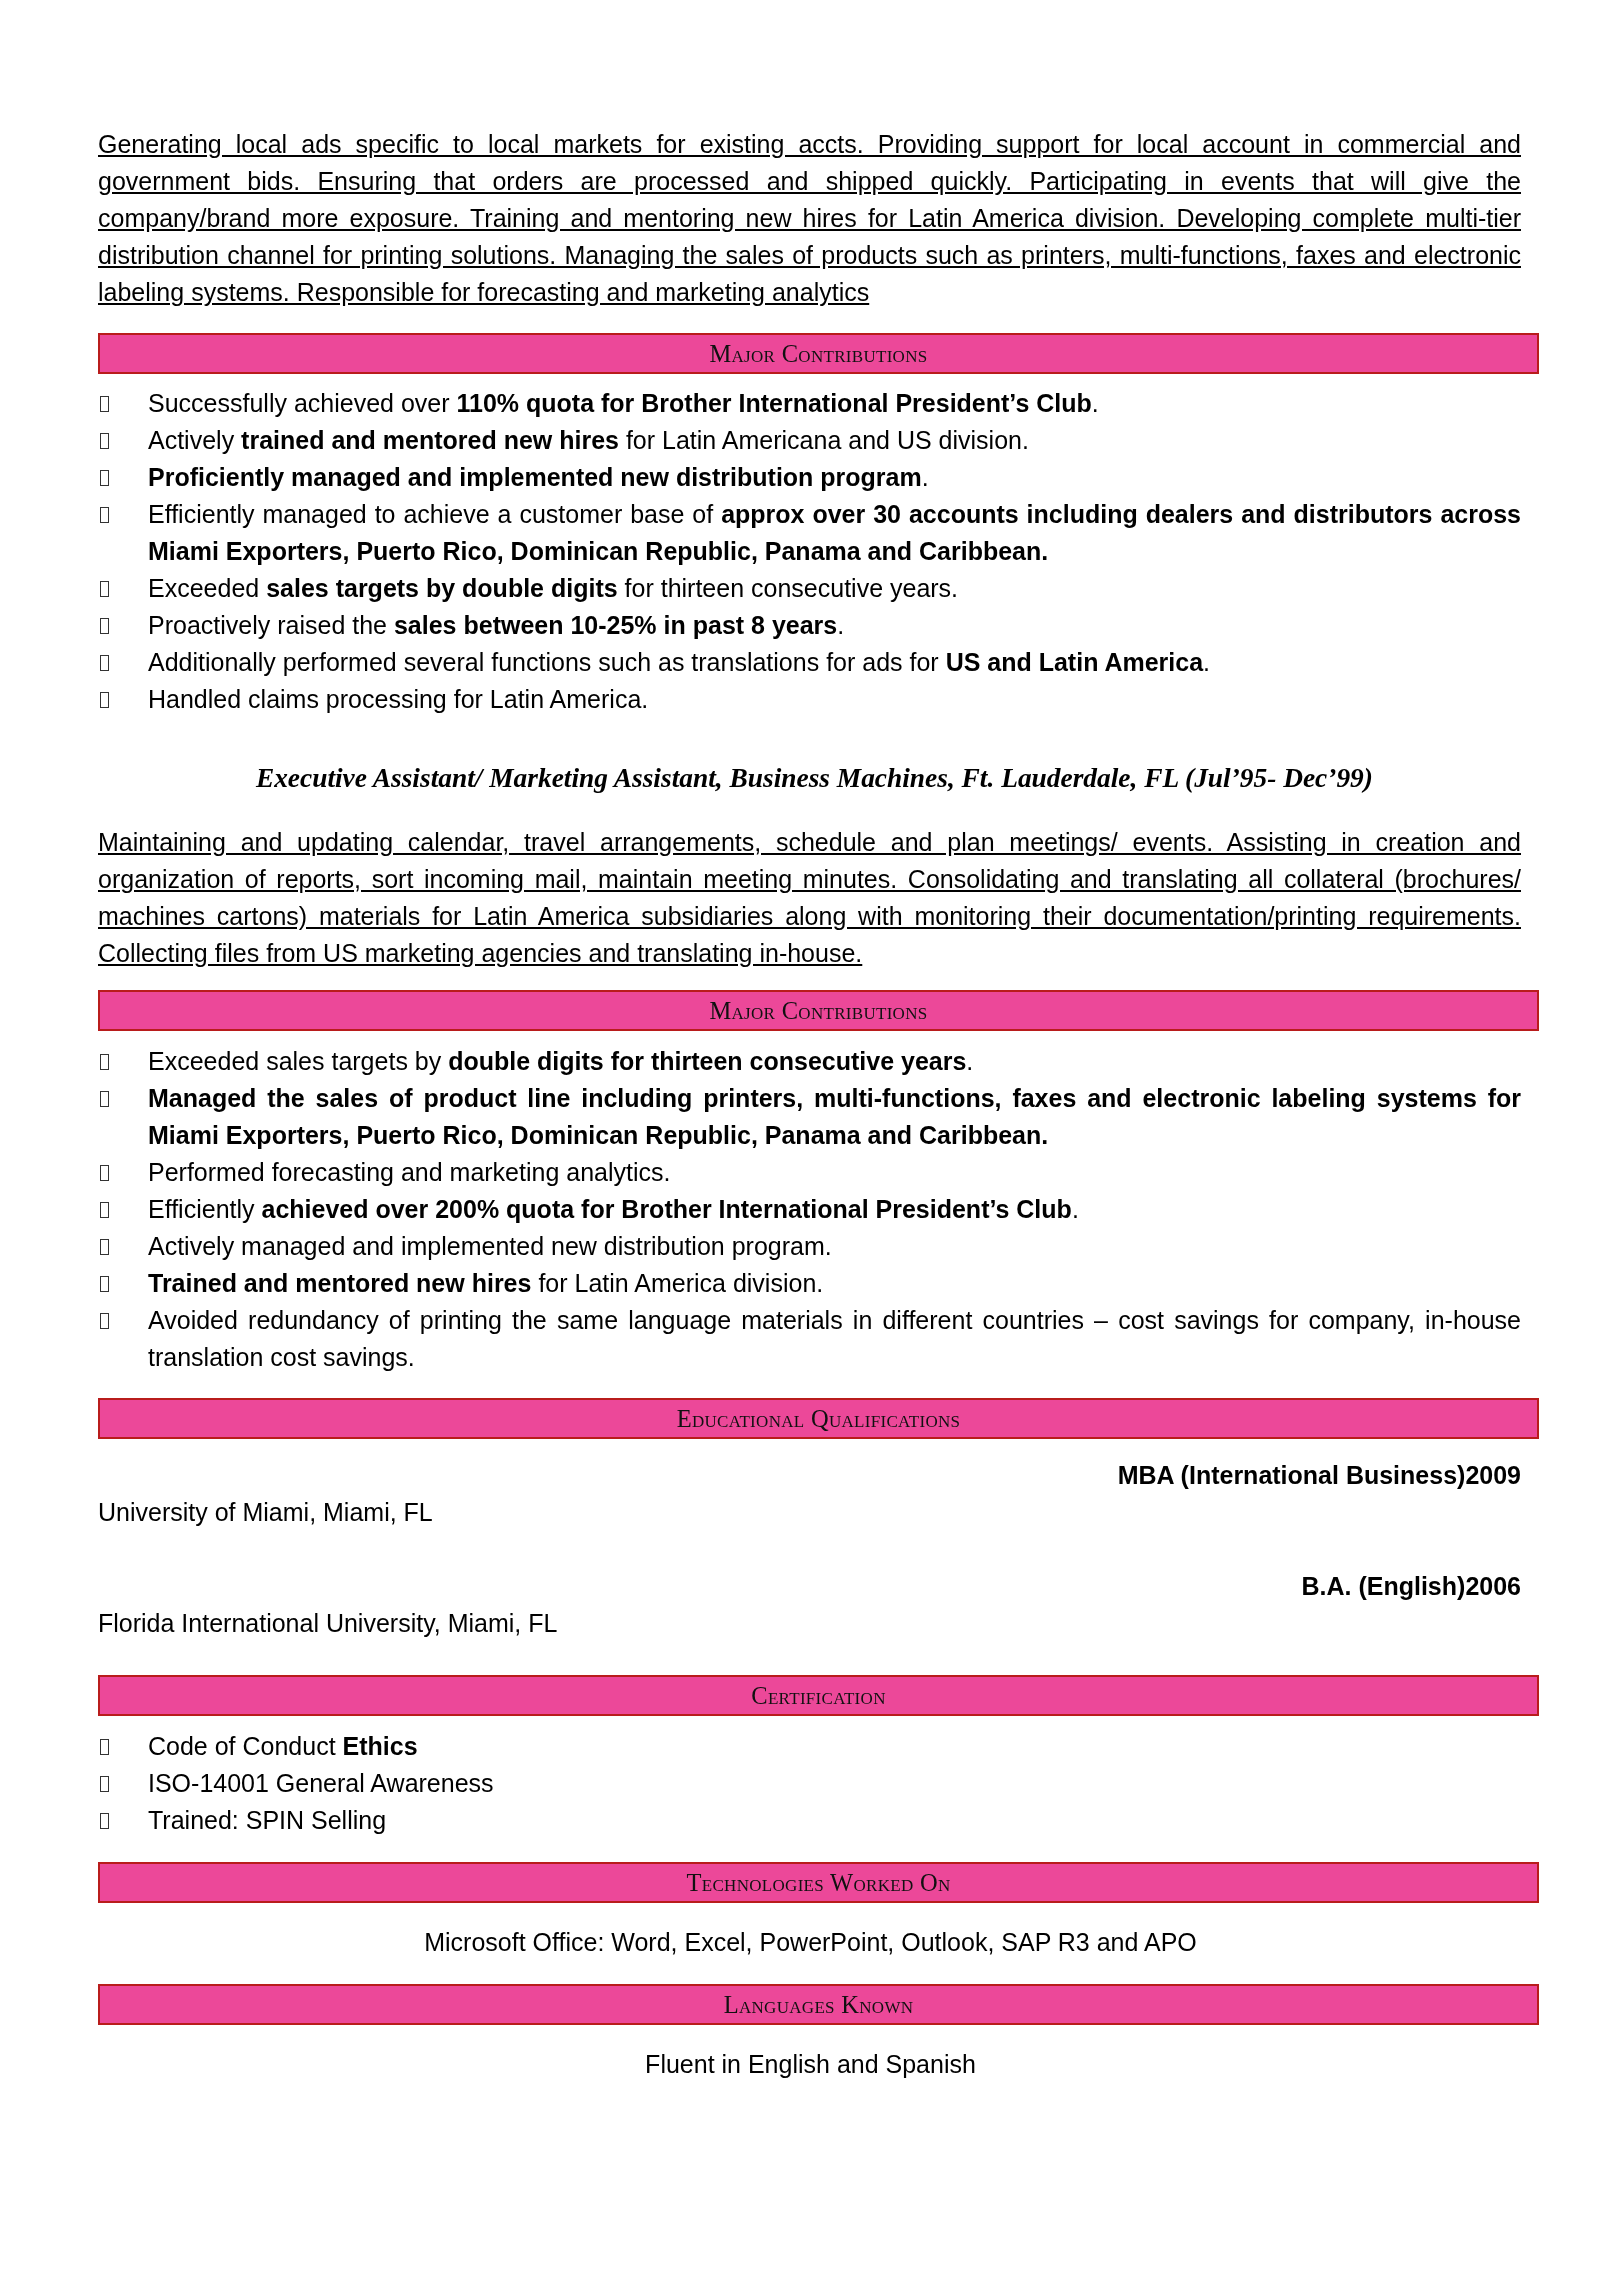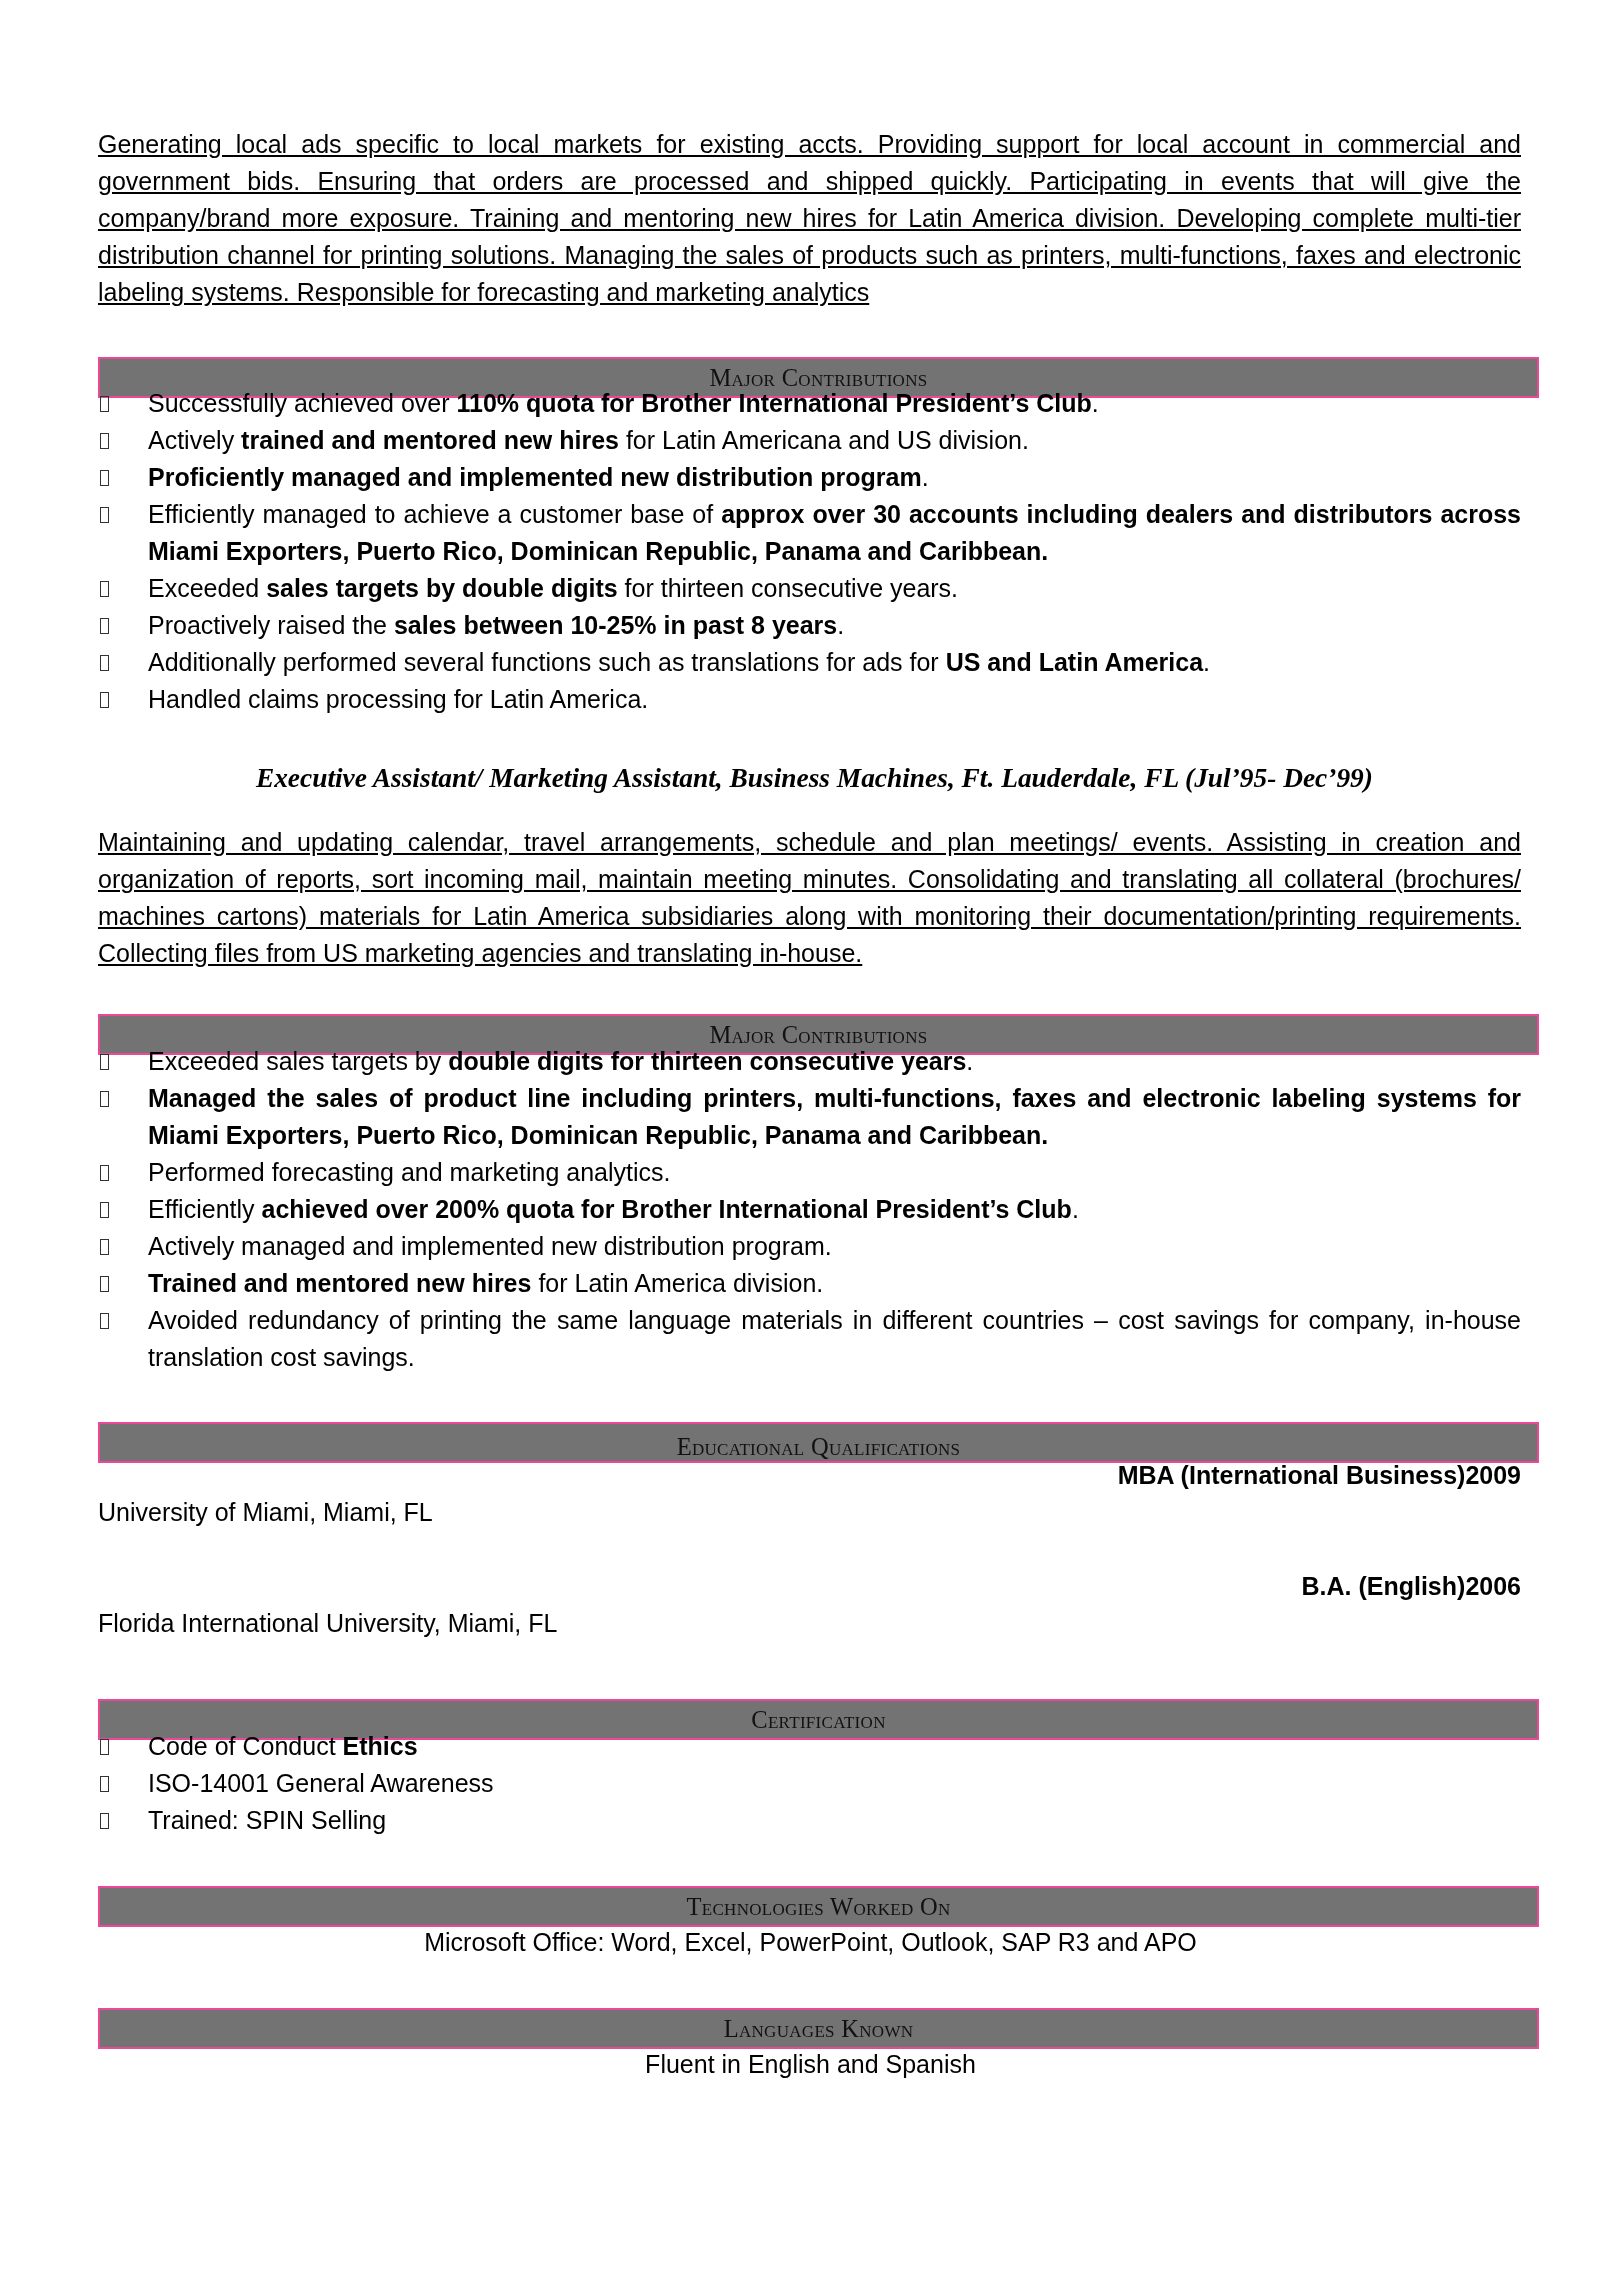--- a/index.html
+++ b/index.html
@@ -14,27 +14,26 @@
       text-align: justify;
       text-align-last: left;
       text-decoration: underline;
     }
 
     .section-box {
       position: absolute;
       left: 98px;
       width: 1441px;
       height: 41px;
-      background: #737373;
-      border: 2px solid #ec4899;
+      background: #ec4899;
+      border: 2px solid #b91c1c;
       border-left-width: 2px;
       display: flex;
       align-items: center;
       justify-content: center;
-      margin-top: 24px;
     }
     .section-title {
       font-family: "Liberation Serif", serif;
       font-variant: small-caps;
       font-size: 24.5px;
       letter-spacing: 0.3px;
       color: #111;
     }
 
     .bullets { list-style: none; }
@@ -112,21 +111,21 @@
 <ul class="block bullets" style="top:1043px;">
   <li><span class="bullet-glyph"></span><span>Exceeded sales targets by </span><b>double digits for thirteen consecutive years</b><span>.</span></li>
   <li><span class="bullet-glyph"></span><span></span><b>Managed the sales of product line including printers, multi-functions, faxes and electronic labeling systems for Miami Exporters, Puerto Rico, Dominican Republic, Panama and Caribbean.</b><span></span></li>
   <li><span class="bullet-glyph"></span><span>Performed forecasting and marketing analytics.</span><b></b><span></span></li>
   <li><span class="bullet-glyph"></span><span>Efficiently </span><b>achieved over 200% quota for Brother International President’s Club</b><span>.</span></li>
   <li><span class="bullet-glyph"></span><span>Actively managed and implemented new distribution program.</span><b></b><span></span></li>
   <li><span class="bullet-glyph"></span><span></span><b>Trained and mentored new hires</b><span> for Latin America division.</span></li>
   <li><span class="bullet-glyph"></span><span>Avoided redundancy of printing the same language materials in different countries – cost savings for company, in-house translation cost savings.</span><b></b><span></span></li>
 </ul>
 
-<div class="section-box" style="top:1398px;align-items:flex-end;">
+<div class="section-box" style="top:1398px;">
   <span class="section-title">Educational Qualifications</span>
 </div>
 <div class="edu-row" style="top:1457px;">
   <div class="edu-head">
     <span>MBA (International Business)</span>
     <span>2009</span>
   </div>
   <div>University of Miami, Miami, FL</div>
 </div>
 <div class="edu-row" style="top:1568px;">

